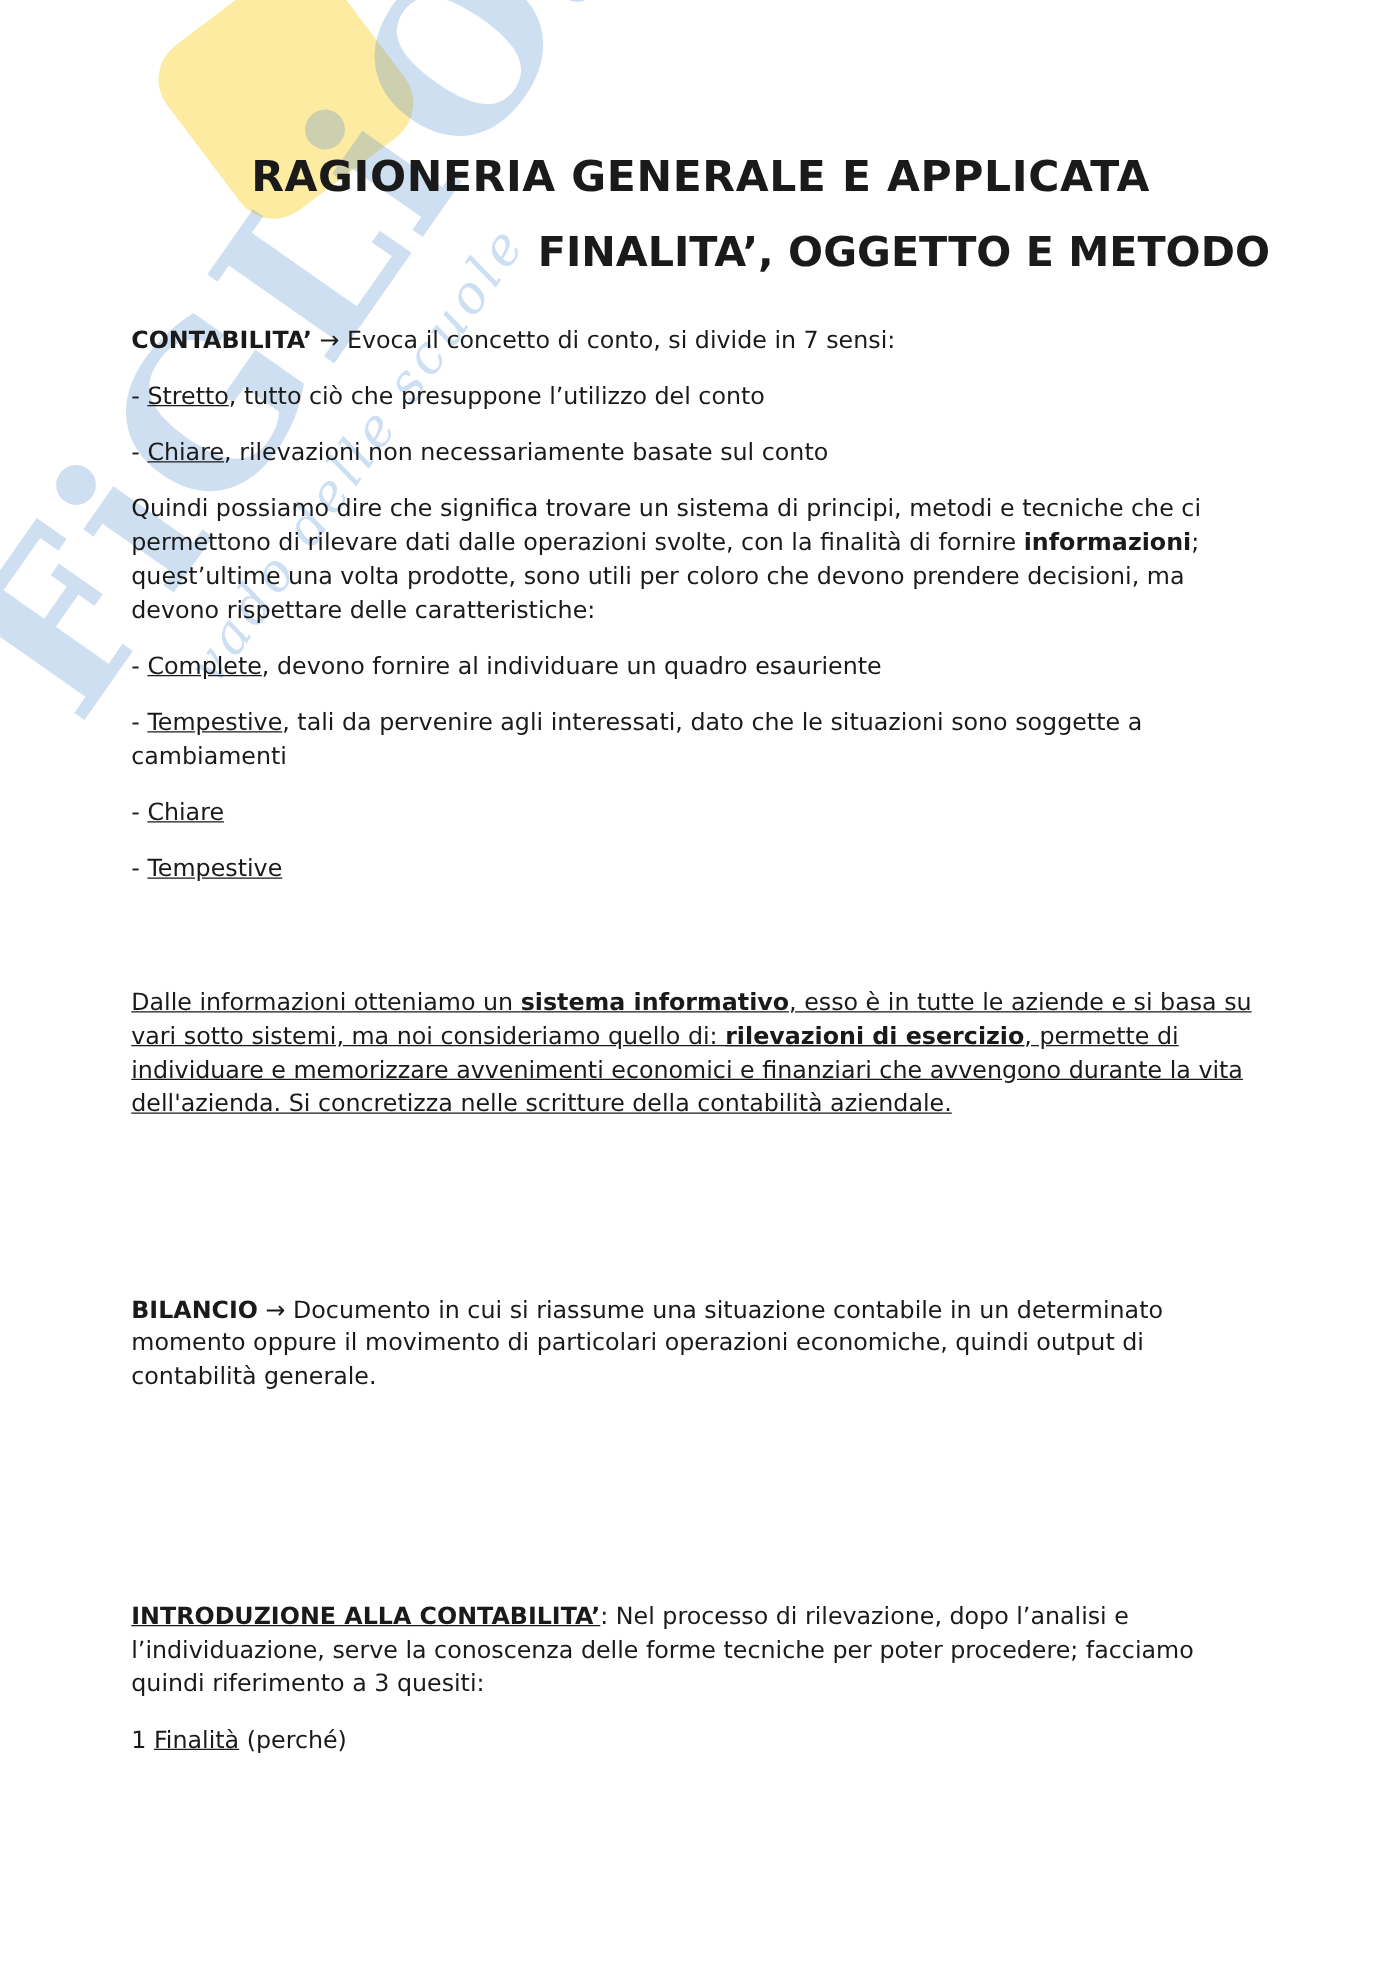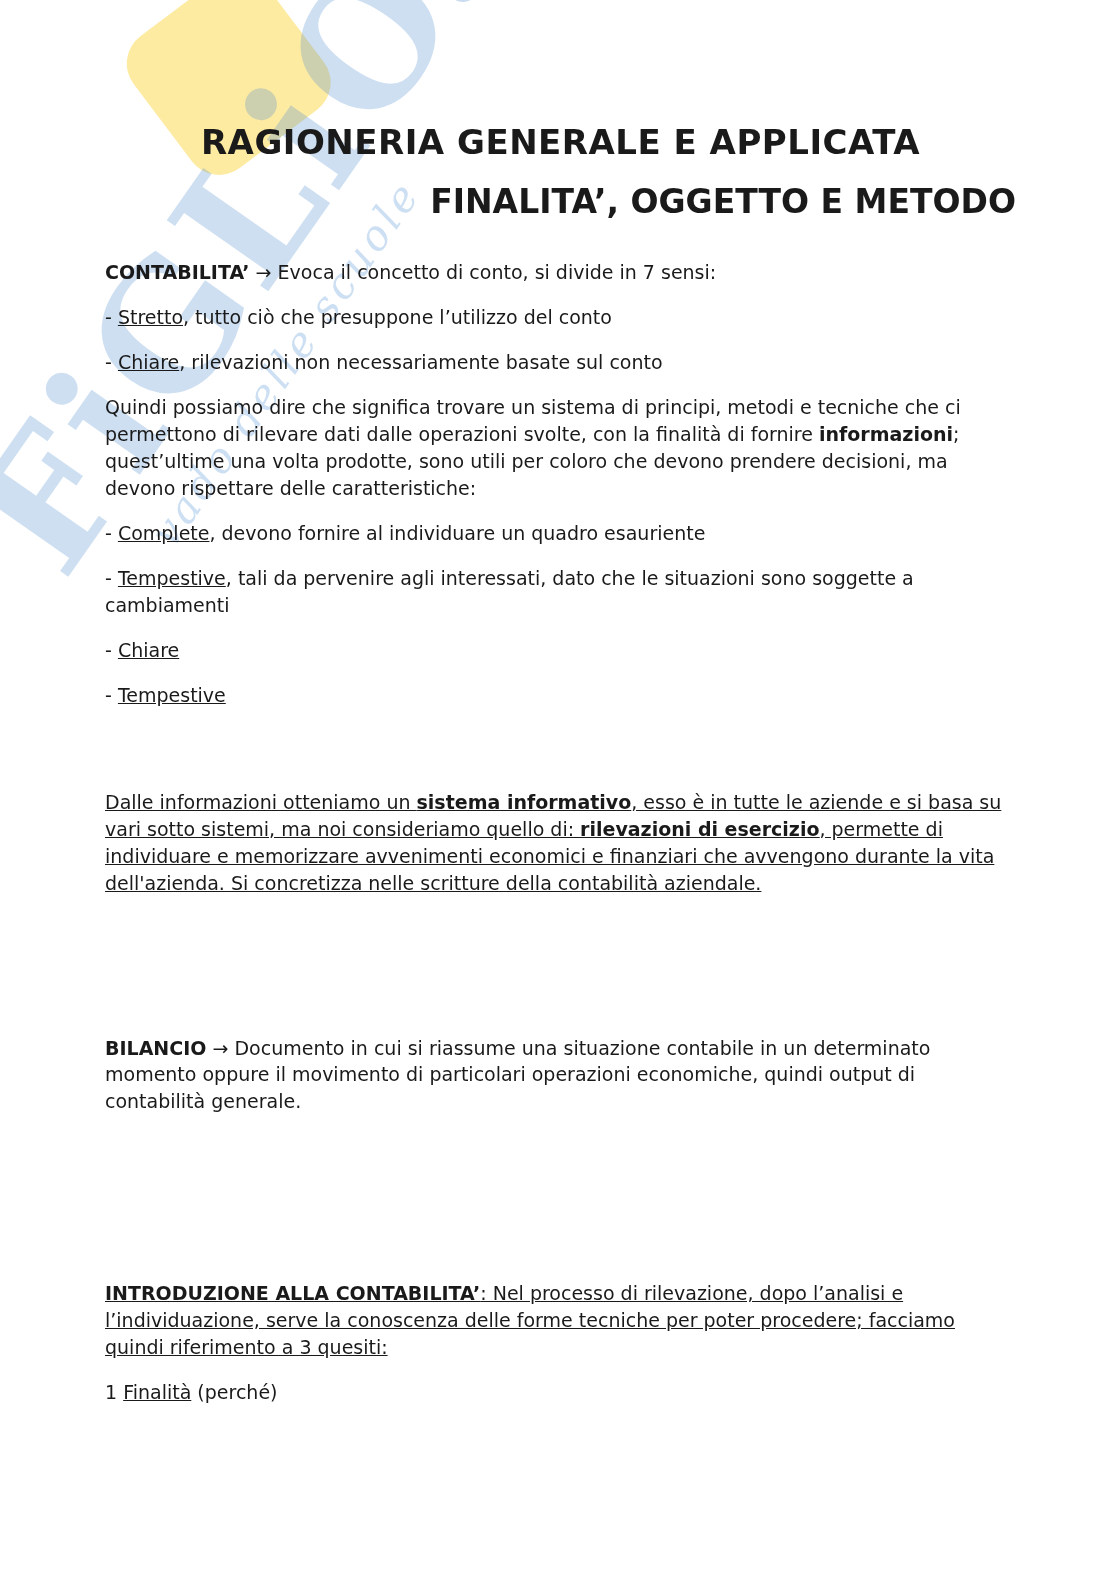--- a/index.html
+++ b/index.html
@@ -82,21 +82,21 @@
     font-weight: bold;
   }
   .para {
     margin: 18px 0 0 0;
     font-size: 19px;
     line-height: 1.42;
   }
   .para.first { margin-top: 38px; }
   .para.gap-large  { margin-top: 80px; text-decoration: underline; }
   .para.gap-xlarge { margin-top: 138px; }
-  .para.gap-xxlarge{ margin-top: 165px; text-decoration: underline; }
+  .para.gap-xxlarge{ margin-top: 165px; }
   .b { font-weight: bold; }
   .u { text-decoration: underline; }
 </style>
 </head>
 <body>
 
 <div class="page">
 
   <div class="watermark">
     <div class="wm-diamond"></div>

